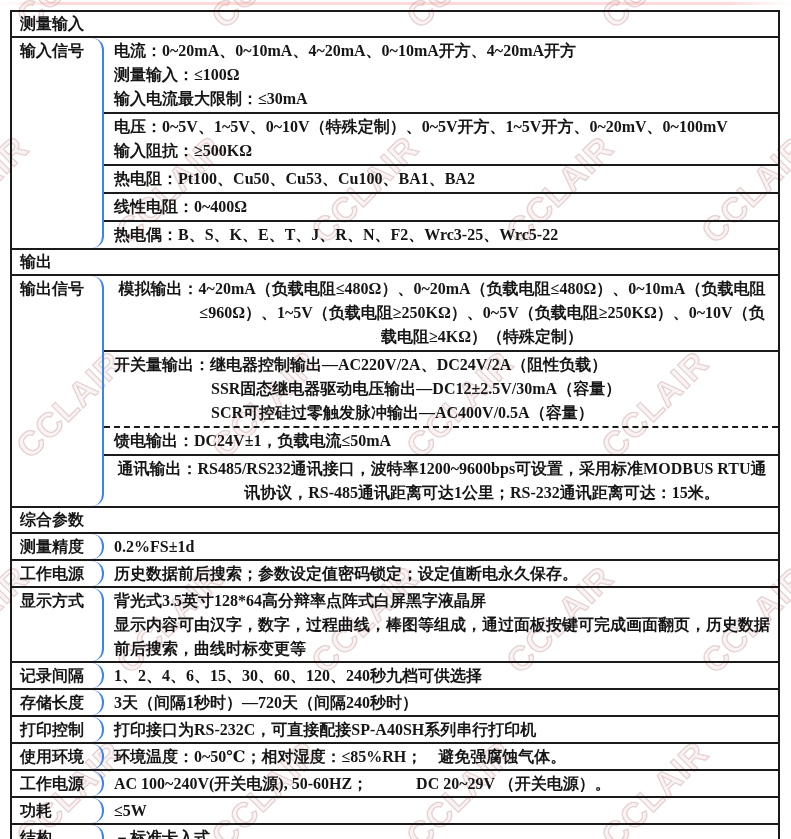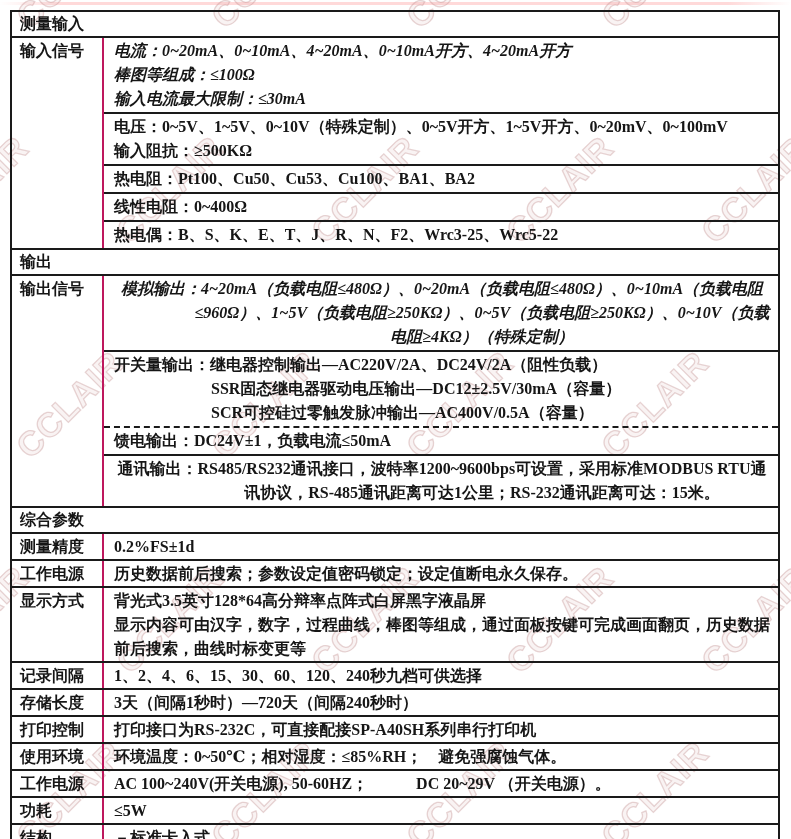--- a/index.html
+++ b/index.html
@@ -32,26 +32,27 @@
     border:2px solid #1a1a1a;box-sizing:border-box;background:transparent;
     font-size:16px;line-height:24px;
   }
   .spec-table > *{border-top:2px solid #1a1a1a;}
   .spec-table > :first-child{border-top:none;}
 
   .sec-row{line-height:22px;padding:1px 8px 1px 8px;}
 
   .row{display:flex;}
   .label-cell{
-    flex:0 0 92px;box-sizing:border-box;border-right:2px solid #be185d;
+    flex:0 0 92px;box-sizing:border-box;border-right:2px solid #3b82f6;
     padding:1px 2px 0 8px;
+    border-radius:12px;
   }
   .content-col{flex:1;min-width:0;}
   .content-col > .sub{border-top:2px solid #1a1a1a;padding:1px 8px 1px 10px;}
-  .content-col > .sub:first-child{border-top:none;font-style:italic;}
+  .content-col > .sub:first-child{border-top:none;}
   .content-col > .sub.dashed{border-top-style:dashed;}
 
   .content-cell{flex:1;min-width:0;padding:1px 8px 0 10px;}
   .val{white-space:pre-wrap;}
 
   .hang5{padding-left:80px;text-indent:-80px;text-align:center;} 
   .ind6{padding-left:97px;}                    
 </style>
 </head>
 <body>
@@ -89,21 +90,21 @@
 
   <div class="spec-table">
 
     <div class="sec-row">测量输入</div>
 
     <div class="row">
       <div class="label-cell">输入信号</div>
       <div class="content-col">
         <div class="sub">
           <div>电流：0~20mA、0~10mA、4~20mA、0~10mA开方、4~20mA开方</div>
-          <div>棒图等组成：≤100Ω</div>
+          <div>测量输入：≤100Ω</div>
           <div>输入电流最大限制：≤30mA</div>
         </div>
         <div class="sub">
           <div>电压：0~5V、1~5V、0~10V（特殊定制）、0~5V开方、1~5V开方、0~20mV、0~100mV</div>
           <div>输入阻抗：≥500KΩ</div>
         </div>
         <div class="sub">
           <div>热电阻：Pt100、Cu50、Cu53、Cu100、BA1、BA2</div>
         </div>
         <div class="sub">

